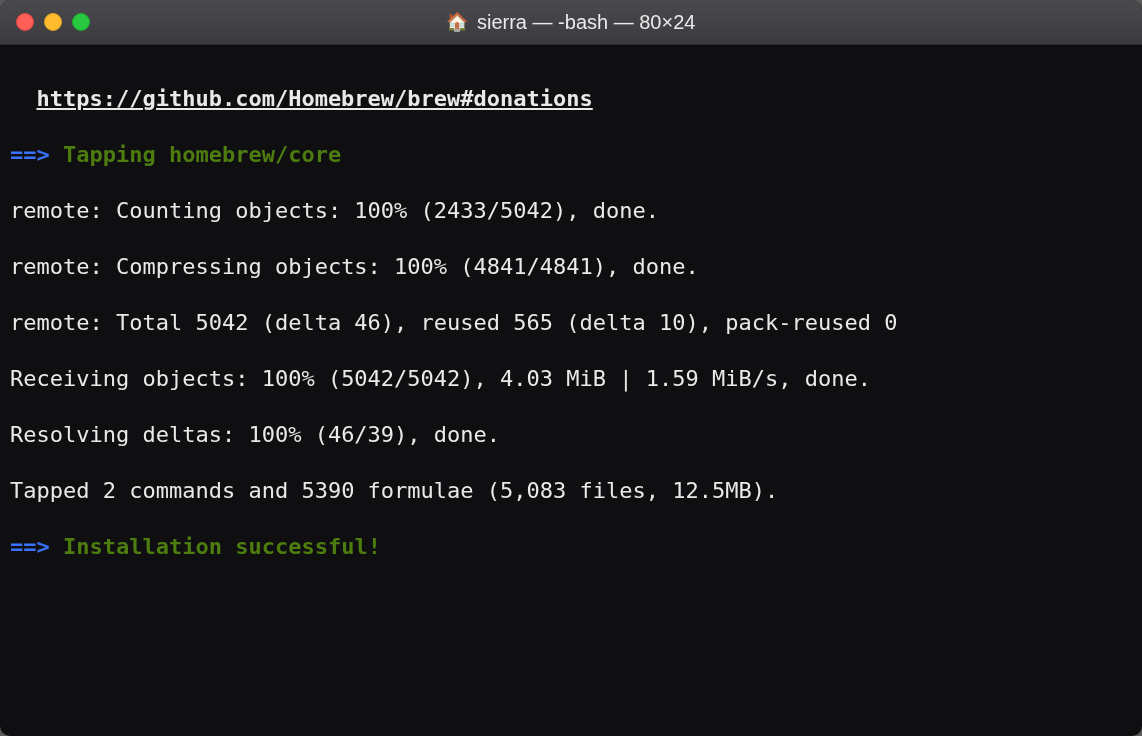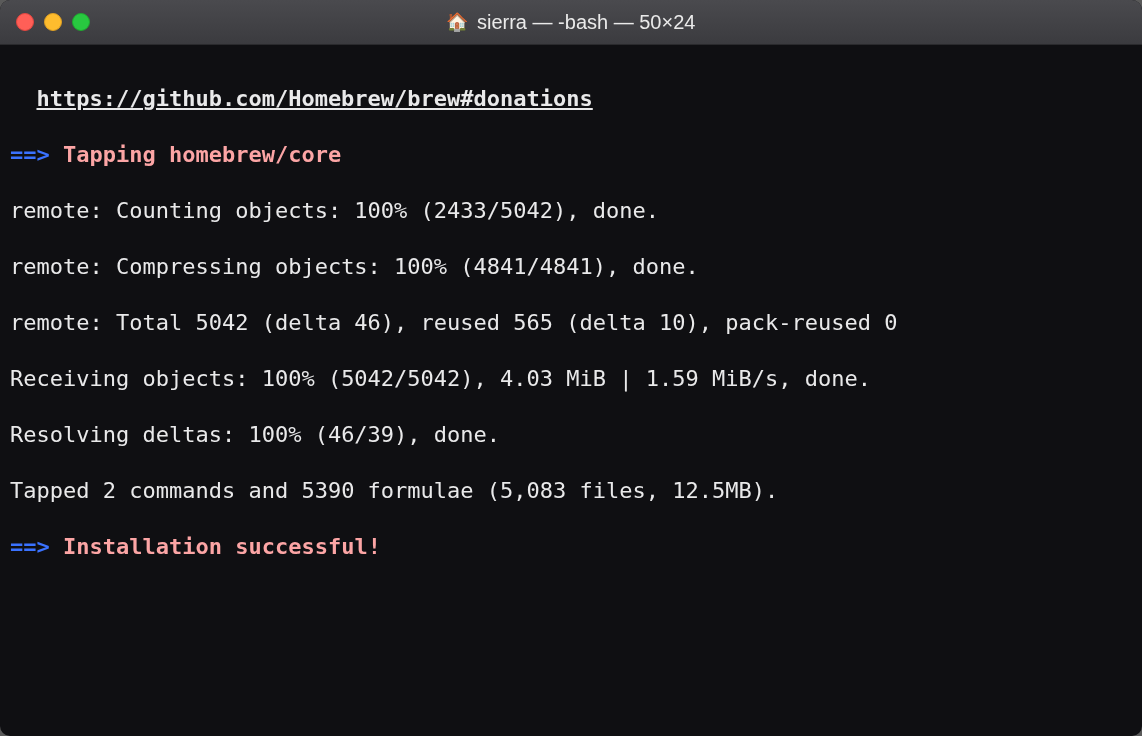--- a/index.html
+++ b/index.html
@@ -33,39 +33,39 @@
     display:flex;align-items:center;justify-content:center;gap:8px;
     pointer-events:none;
   }
   .home-icon{font-size:18px;}
   .term{
     padding:12px 8px 8px 10px;
     white-space:pre;
     letter-spacing:0;
   }
   .arrow{color:#3a72ff;font-weight:bold;}
-  .bold{font-weight:bold;color:#fca5a5;}
+  .bold{font-weight:bold;color:#4d7c0f;}
   .link{text-decoration:underline;color:#e9e9ea;}
   .indent{padding-left:2ch;display:inline-block;text-align:center;}
   .row{display:block;}
 </style>
 </head>
 <body>
 
 <div class="window">
 
   <div class="titlebar">
     <div class="traffic">
       <div class="tl red"></div>
       <div class="tl yel"></div>
       <div class="tl grn"></div>
     </div>
     <div class="title">
       <span class="home-icon">🏠</span>
-      <span>sierra — -bash — 50×24</span>
+      <span>sierra — -bash — 80×24</span>
     </div>
   </div>
 
   <div class="term">
 <span class="row"><span class="indent"><span class="link bold">https://github.com/Homebrew/brew#donations</span></span></span>
 <span class="row"><span class="arrow">==&gt;</span> <span class="bold">Tapping homebrew/core</span></span>
 <span class="row">remote: Counting objects: 100% (2433/5042), done.</span>
 <span class="row">remote: Compressing objects: 100% (4841/4841), done.</span>
 <span class="row">remote: Total 5042 (delta 46), reused 565 (delta 10), pack-reused 0</span>
 <span class="row">Receiving objects: 100% (5042/5042), 4.03 MiB | 1.59 MiB/s, done.</span>

